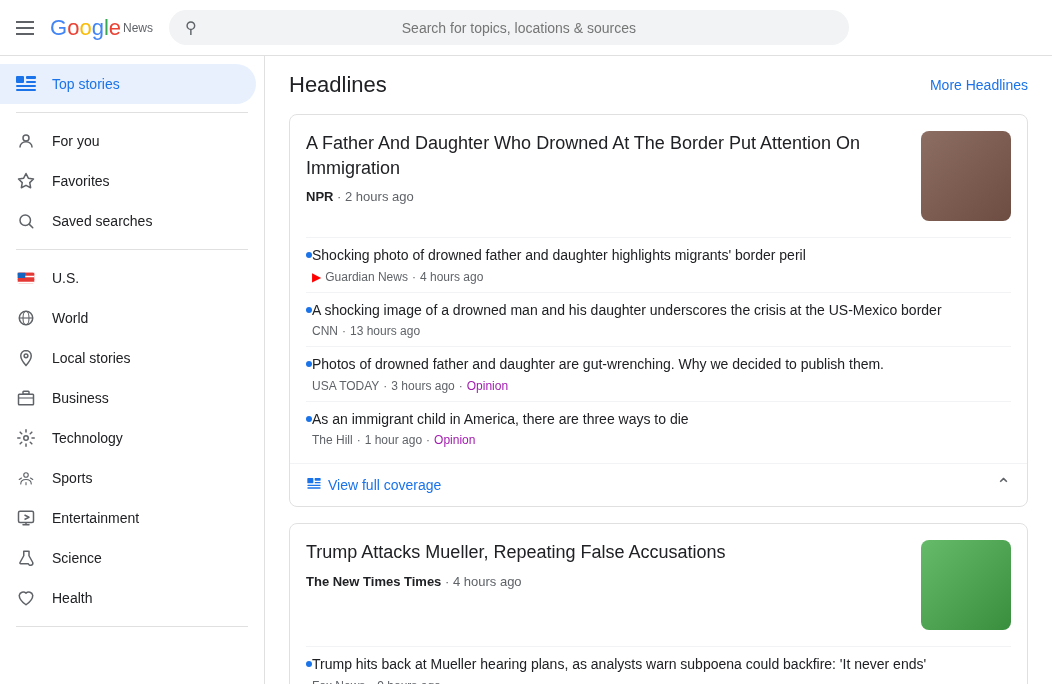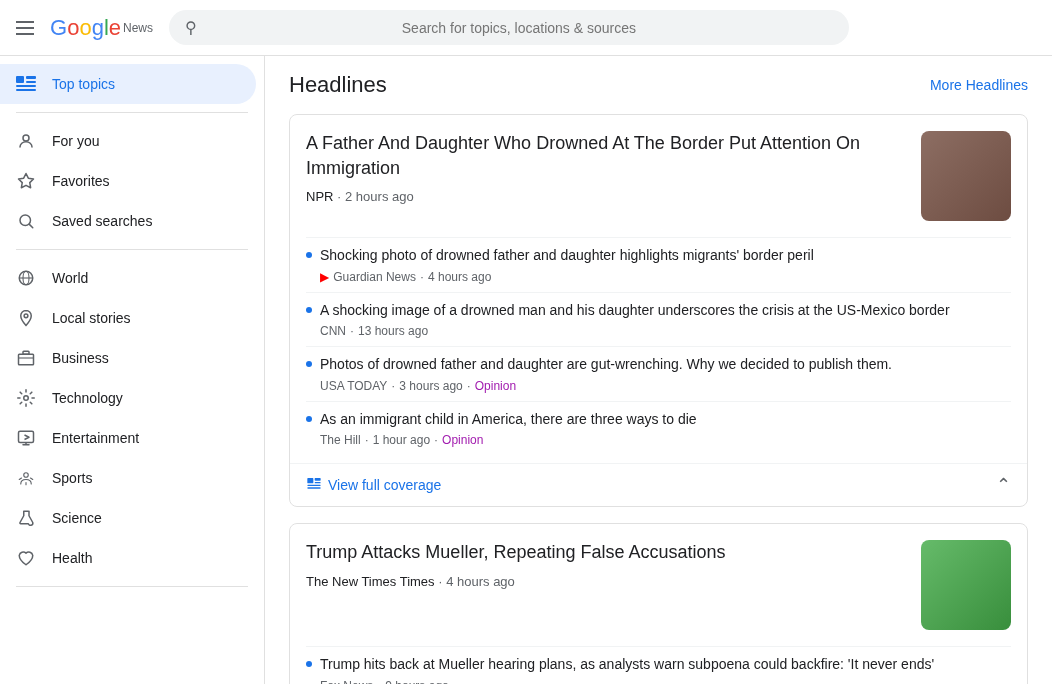--- a/index.html
+++ b/index.html
@@ -99,25 +99,25 @@
     }
     .story-main {
       display: flex;
       padding: 16px;
       gap: 4px;
       align-items: flex-start;
     }
     .story-content { flex: 1; }
     .story-title { font-size: 18px; font-weight: 500; color: #202124; line-height: 1.4; margin-bottom: 8px; }
     .story-meta { font-size: 13px; color: #5f6368; }
-    .story-meta .source { font-weight: 400; color: #202124; }
+    .story-meta .source { font-weight: 700; color: #202124; }
 
     
     .sub-articles { padding: 0 16px 8px; }
-    .sub-article { display: flex; align-items: flex-start; gap: 8px; padding: 8px 0; border-top: 1px solid #f1f3f4; }
+    .sub-article { display: flex; align-items: flex-start; gap: 0; padding: 8px 0; border-top: 1px solid #f1f3f4; }
     .sub-bullet { width: 6px; height: 6px; border-radius: 50%; background: #1a73e8; flex-shrink: 0; margin-top: 6px; }
     .sub-article-content { flex: 1; }
     .sub-title { font-size: 14px; color: #202124; line-height: 1.4; margin-bottom: 4px; }
     .sub-meta { font-size: 12px; color: #5f6368; display: flex; align-items: center; gap: 4px; }
     .sub-meta .yt-icon { color: #ff0000; font-size: 12px; }
     .opinion-badge { background: transparent; color: #a21caf; font-weight: 500; font-size: 12px; }
 
     
     .view-coverage-bar {
       display: flex;
@@ -172,21 +172,21 @@
     <div class="sidebar-item active">
       <div class="icon">
         <svg width="20" height="16" viewBox="0 0 20 16">
             <rect x="0" y="0" width="8" height="7" rx="1" fill="#1a73e8"></rect>
             <rect x="10" y="0" width="10" height="3" rx="1" fill="#1a73e8"></rect>
             <rect x="10" y="5" width="10" height="2" rx="1" fill="#1a73e8"></rect>
             <rect x="0" y="9" width="20" height="2" rx="1" fill="#1a73e8"></rect>
             <rect x="0" y="13" width="20" height="2" rx="1" fill="#1a73e8"></rect>
           </svg>
       </div>
-      <span>Top topics</span>
+      <span>Top stories</span>
     </div>
 
     <div class="sidebar-divider"></div>
 
     <div class="sidebar-item">
       <div class="icon">
         <svg width="18" height="18" viewBox="0 0 24 24" fill="none">
             <circle cx="12" cy="8" r="4" stroke="#5f6368" stroke-width="2"></circle>
             <path d="M4 20c0-4 3.6-7 8-7s8 3 8 7" stroke="#5f6368" stroke-width="2" stroke-linecap="round"></path>
           </svg>
@@ -208,20 +208,33 @@
         <svg width="18" height="18" viewBox="0 0 24 24" fill="none">
             <circle cx="11" cy="11" r="7" stroke="#5f6368" stroke-width="2"></circle>
             <line x1="16.5" y1="16.5" x2="21" y2="21" stroke="#5f6368" stroke-width="2" stroke-linecap="round"></line>
           </svg>
       </div>
       <span>Saved searches</span>
     </div>
 
     <div class="sidebar-divider"></div>
 
+    <div class="sidebar-item">
+      <div class="icon">
+        <svg width="18" height="18" viewBox="0 0 24 24">
+            <rect x="1" y="5" width="22" height="14" rx="2" fill="#e53935"></rect>
+            <rect x="1" y="5" width="22" height="2" fill="#e53935"></rect>
+            <rect x="1" y="9" width="22" height="2" fill="#fff"></rect>
+            <rect x="1" y="13" width="22" height="2" fill="#e53935"></rect>
+            <rect x="1" y="17" width="22" height="2" fill="#fff"></rect>
+            <rect x="1" y="5" width="10" height="7" fill="#1565c0"></rect>
+          </svg>
+      </div>
+      <span>U.S.</span>
+    </div>
 
     <div class="sidebar-item">
       <div class="icon">
         <svg width="18" height="18" viewBox="0 0 24 24" fill="none">
             <circle cx="12" cy="12" r="9" stroke="#5f6368" stroke-width="2"></circle>
             <ellipse cx="12" cy="12" rx="4" ry="9" stroke="#5f6368" stroke-width="1.5"></ellipse>
             <line x1="3" y1="12" x2="21" y2="12" stroke="#5f6368" stroke-width="1.5"></line>
           </svg>
       </div>
       <span>World</span>
@@ -249,43 +262,43 @@
     </div>
 
     <div class="sidebar-item">
       <div class="icon">
         <svg width="18" height="18" viewBox="0 0 24 24" fill="none">
             <circle cx="12" cy="12" r="3" stroke="#5f6368" stroke-width="2"></circle>
             <path d="M12 1v3M12 20v3M1 12h3M20 12h3M4.22 4.22l2.12 2.12M17.66 17.66l2.12 2.12M4.22 19.78l2.12-2.12M17.66 6.34l2.12-2.12" stroke="#5f6368" stroke-width="2" stroke-linecap="round"></path>
           </svg>
       </div>
       <span>Technology</span>
+    </div>
+
+    <div class="sidebar-item">
+      <div class="icon">
+        <svg width="18" height="18" viewBox="0 0 24 24" fill="none">
+            <circle cx="12" cy="8" r="3" stroke="#5f6368" stroke-width="1.5"></circle>
+            <path d="M5 20c0-4 3.1-6 7-6s7 2 7 6" stroke="#5f6368" stroke-width="1.5" stroke-linecap="round"></path>
+            <path d="M3 14l3-2M18 12l3 2M12 18v3" stroke="#5f6368" stroke-width="1.5" stroke-linecap="round"></path>
+          </svg>
+      </div>
+      <span>Sports</span>
     </div>
 
     <div class="sidebar-item">
       <div class="icon">
         <svg width="18" height="18" viewBox="0 0 24 24" fill="none">
             <rect x="2" y="3" width="20" height="15" rx="2" stroke="#5f6368" stroke-width="2"></rect>
             <polyline points="10 8 16 11 10 14" stroke="#5f6368" stroke-width="2" stroke-linejoin="round"></polyline>
             <line x1="8" y1="21" x2="16" y2="21" stroke="#5f6368" stroke-width="2" stroke-linecap="round"></line>
             <line x1="12" y1="18" x2="12" y2="21" stroke="#5f6368" stroke-width="2"></line>
           </svg>
       </div>
       <span>Entertainment</span>
-    </div>
-
-    <div class="sidebar-item">
-      <div class="icon">
-        <svg width="18" height="18" viewBox="0 0 24 24" fill="none">
-            <circle cx="12" cy="8" r="3" stroke="#5f6368" stroke-width="1.5"></circle>
-            <path d="M5 20c0-4 3.1-6 7-6s7 2 7 6" stroke="#5f6368" stroke-width="1.5" stroke-linecap="round"></path>
-            <path d="M3 14l3-2M18 12l3 2M12 18v3" stroke="#5f6368" stroke-width="1.5" stroke-linecap="round"></path>
-          </svg>
-      </div>
-      <span>Sports</span>
     </div>
 
     <div class="sidebar-item">
       <div class="icon">
         <svg width="18" height="18" viewBox="0 0 24 24" fill="none">
             <path d="M9 3h6M9 3v6l-5 9a1 1 0 0 0 .9 1.5h10.2A1 1 0 0 0 21 18l-5-9V3M9 3h6" stroke="#5f6368" stroke-width="2" stroke-linecap="round" stroke-linejoin="round"></path>
           </svg>
       </div>
       <span>Science</span>
     </div>

